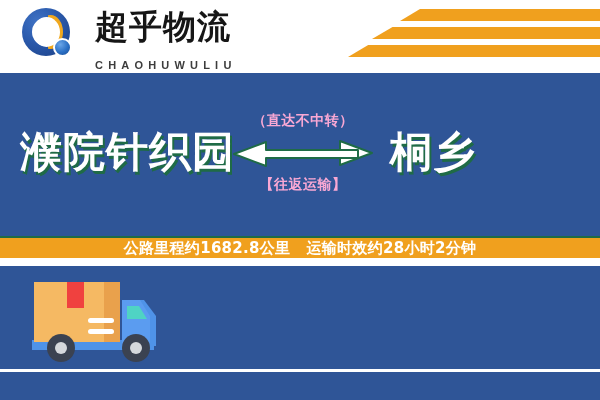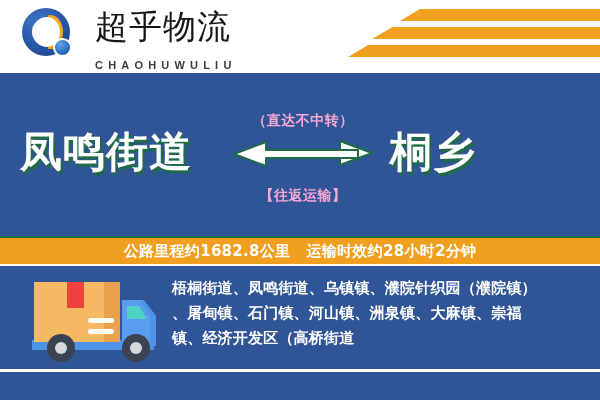--- a/index.html
+++ b/index.html
@@ -90,21 +90,21 @@
   }
 
   .brand-block {
     position: absolute;
     left: 95px;
     top: 8px;
   }
   .brand-cn {
     font-family: "DejaVu Sans", "Liberation Sans", sans-serif;
     font-size: 33px;
-    font-weight: normal;
+    font-weight: bold;
     color: #161616;
     letter-spacing: 1px;
     line-height: 38px;
     white-space: nowrap;
   }
   .brand-en {
     font-family: "Liberation Sans", sans-serif;
     font-size: 11px;
     font-weight: bold;
     color: #3c3c3c;
@@ -165,39 +165,39 @@
   .mid-top, .mid-bottom {
     font-family: "DejaVu Sans", "Liberation Sans", sans-serif;
     font-size: 14px;
     font-weight: bold;
     color: #f9a8d4;
     line-height: 18px;
     letter-spacing: 0.5px;
     white-space: nowrap;
   }
   .mid-top { margin-bottom: 4px; }
-  .mid-bottom { margin-top: 13px; }
+  .mid-bottom { margin-top: 2px; }
 
   .arrow-wrap {
     position: relative;
     width: 150px;
     height: 40px;
   }
   .arrow-wrap svg { display: block; }
 
   
   .infobar {
     position: absolute;
     left: 0;
     top: 236px;
     width: 600px;
     height: 30px;
     background: #f0a01e;
     border-top: 2px solid #1f6b46;
-    border-bottom: 2px solid #ffffff;
+    border-bottom: 8px solid #ffffff;
     box-sizing: border-box;
     display: flex;
     align-items: center;
     justify-content: center;
   }
   .infobar-text {
     font-family: "DejaVu Sans", "Liberation Sans", sans-serif;
     font-size: 15px;
     font-weight: bold;
     color: #ffffff;
@@ -273,21 +273,21 @@
 
     <div class="stripes">
       <div class="stripe s1"></div>
       <div class="stripe s2"></div>
       <div class="stripe s3"></div>
     </div>
   </div>
 
   <div class="route">
 
-    <div class="city origin">凤鸣街道</div>
+    <div class="city origin">濮院针织园</div>
 
     <div class="mid">
       <div class="mid-top">（直达不中转）</div>
 
       <div class="arrow-wrap">
         <svg width="150" height="40" viewBox="0 0 150 40">
 
           <path d="M 20 17 L 112 17 L 112 8 L 144 20 L 112 32 L 112 25 L 20 25 Z" fill="#ffffff" stroke="#1f6b46" stroke-width="2" stroke-linejoin="round"></path>
 
           <path d="M 130 25 L 38 25 L 38 33 L 6 21 L 38 9 L 38 17 L 130 17 Z" fill="#ffffff" stroke="#1f6b46" stroke-width="2" stroke-linejoin="round"></path>
@@ -324,22 +324,17 @@
 
         <path d="M 101 30 L 113 30 L 121 43 L 101 43 Z" fill="#4fd3c4"></path>
 
         <circle cx="35" cy="72" r="14" fill="#3b4251"></circle>
         <circle cx="35" cy="72" r="6" fill="#d5d8dc"></circle>
         <circle cx="110" cy="72" r="14" fill="#3b4251"></circle>
         <circle cx="110" cy="72" r="6" fill="#d5d8dc"></circle>
       </svg>
     </div>
 
-    <div class="areas">
-      <div class="areas-line">梧桐街道、凤鸣街道、乌镇镇、濮院针织园（濮院镇）</div>
-      <div class="areas-line">、屠甸镇、石门镇、河山镇、洲泉镇、大麻镇、崇福</div>
-      <div class="areas-line">镇、经济开发区（高桥街道</div>
-    </div>
 
     <div class="groundline"></div>
   </div>
 
 </div>
 
 </body></html>

